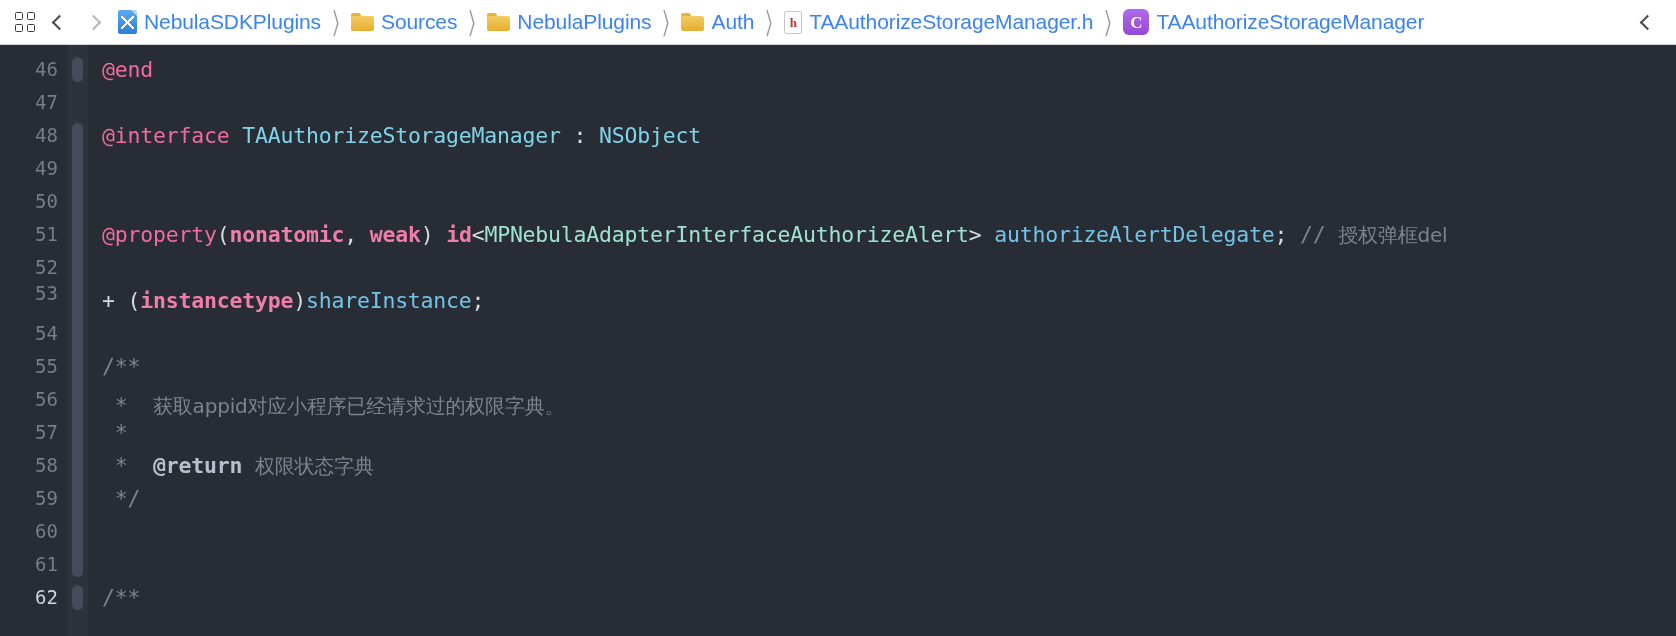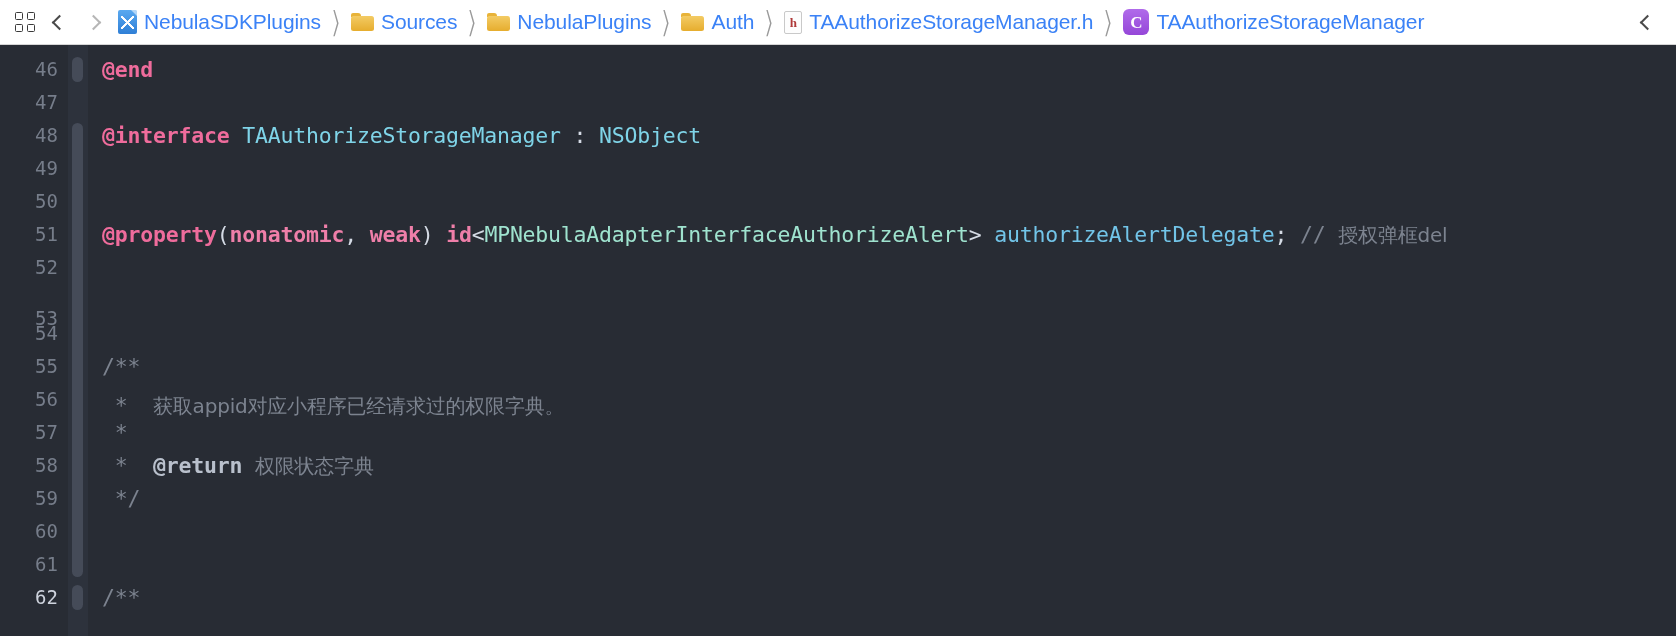--- a/index.html
+++ b/index.html
@@ -152,21 +152,21 @@
     position:absolute; left:14px;
     height:33px; line-height:33px;
     white-space:pre;
     font-family:"DejaVu Sans Mono", monospace;
     font-size:21.5px;
     letter-spacing:-0.2px;
     color:#c7cdd8;
   }
 
   
-  .kw      { color:#ef6c9c; font-weight:700; }      
+  .kw      { color:#ef6c9c; font-weight:400; }      
   .kw2     { color:#ef7fa9; font-weight:700; }      
   .type    { color:#7fd4e8; }                       
   .type2   { color:#b7a6f5; }                       
   .proto   { color:#9fe3cf; }                       
   .ident   { color:#72c4e8; }                       
   .ident2  { color:#66c3cc; }
   .punc    { color:#d5dbe5; }
   .cmt     { color:#7c838f; }
   .cmtb    { color:#b9c0cc; font-weight:700; }
   .cjk     { font-family:"DejaVu Sans", sans-serif; font-size:20px; }
@@ -239,21 +239,21 @@
 <div id="editor">
   <div class="rowhl" style="top: 536px; z-index: 0;"></div>
     <div id="gutter">
       <div class="lnum" style="top: 8px;">46</div>
       <div class="lnum" style="top: 41px;">47</div>
       <div class="lnum" style="top: 74px;">48</div>
       <div class="lnum" style="top: 107px;">49</div>
       <div class="lnum" style="top: 140px;">50</div>
       <div class="lnum" style="top: 173px;">51</div>
       <div class="lnum" style="top: 206px;">52</div>
-      <div class="lnum" style="top: 257px;">53</div>
+      <div class="lnum" style="top: 232px;">53</div>
       <div class="lnum" style="top: 272px;">54</div>
       <div class="lnum" style="top: 305px;">55</div>
       <div class="lnum" style="top: 338px;">56</div>
       <div class="lnum" style="top: 371px;">57</div>
       <div class="lnum" style="top: 404px;">58</div>
       <div class="lnum" style="top: 437px;">59</div>
       <div class="lnum" style="top: 470px;">60</div>
       <div class="lnum" style="top: 503px;">61</div>
       <div class="lnum cur" style="top: 536px;">62</div>
     </div>
@@ -263,20 +263,21 @@
       <div class="vbar" style="top: 540px; height: 25px;"></div>
     </div>
   <div id="code">
       <div class="codeline" style="top: 8px;"><span class="kw">@end</span></div>
       <div class="codeline" style="top: 41px;"></div>
       <div class="codeline" style="top: 74px;"><span class="kw">@interface</span><span class="punc"> </span><span class="type">TAAuthorizeStorageManager</span><span class="punc"> : </span><span class="type">NSObject</span></div>
       <div class="codeline" style="top: 107px;"></div>
       <div class="codeline" style="top: 140px;"></div>
       <div class="codeline" style="top: 173px;"><span class="kw">@property</span><span class="punc">(</span><span class="kw2">nonatomic</span><span class="punc">, </span><span class="kw2">weak</span><span class="punc">) </span><span class="kw2">id</span><span class="punc">&lt;</span><span class="proto">MPNebulaAdapterInterfaceAuthorizeAlert</span><span class="punc">&gt; </span><span class="ident">authorizeAlertDelegate</span><span class="punc">;</span><span class="cmt"> // </span><span class="cmt cjk">授权弹框del</span></div>
       <div class="codeline" style="top: 206px;"></div>
+      <div class="codeline" style="top: 239px;"><span class="punc">+ (</span><span class="kw2">instancetype</span><span class="punc">)</span><span class="ident">shareInstance</span><span class="punc">;</span></div>
       <div class="codeline" style="top: 272px;"></div>
       <div class="codeline" style="top: 305px;"><span class="cmt">/**</span></div>
       <div class="codeline" style="top: 344px;"><span class="cmt"> *  </span><span class="cmt cjk">获取appid对应小程序已经请求过的权限字典。</span></div>
       <div class="codeline" style="top: 371px;"><span class="cmt"> *</span></div>
       <div class="codeline" style="top: 404px;"><span class="cmt"> *  </span><span class="cmtb">@return</span><span class="cmt"> </span><span class="cmt cjk">权限状态字典</span></div>
       <div class="codeline" style="top: 437px;"><span class="cmt"> */</span></div>
       <div class="codeline" style="top: 503px;"></div>
       <div class="codeline" style="top: 536px;"><span class="cmt">/**</span></div>
     </div>
 </div>

